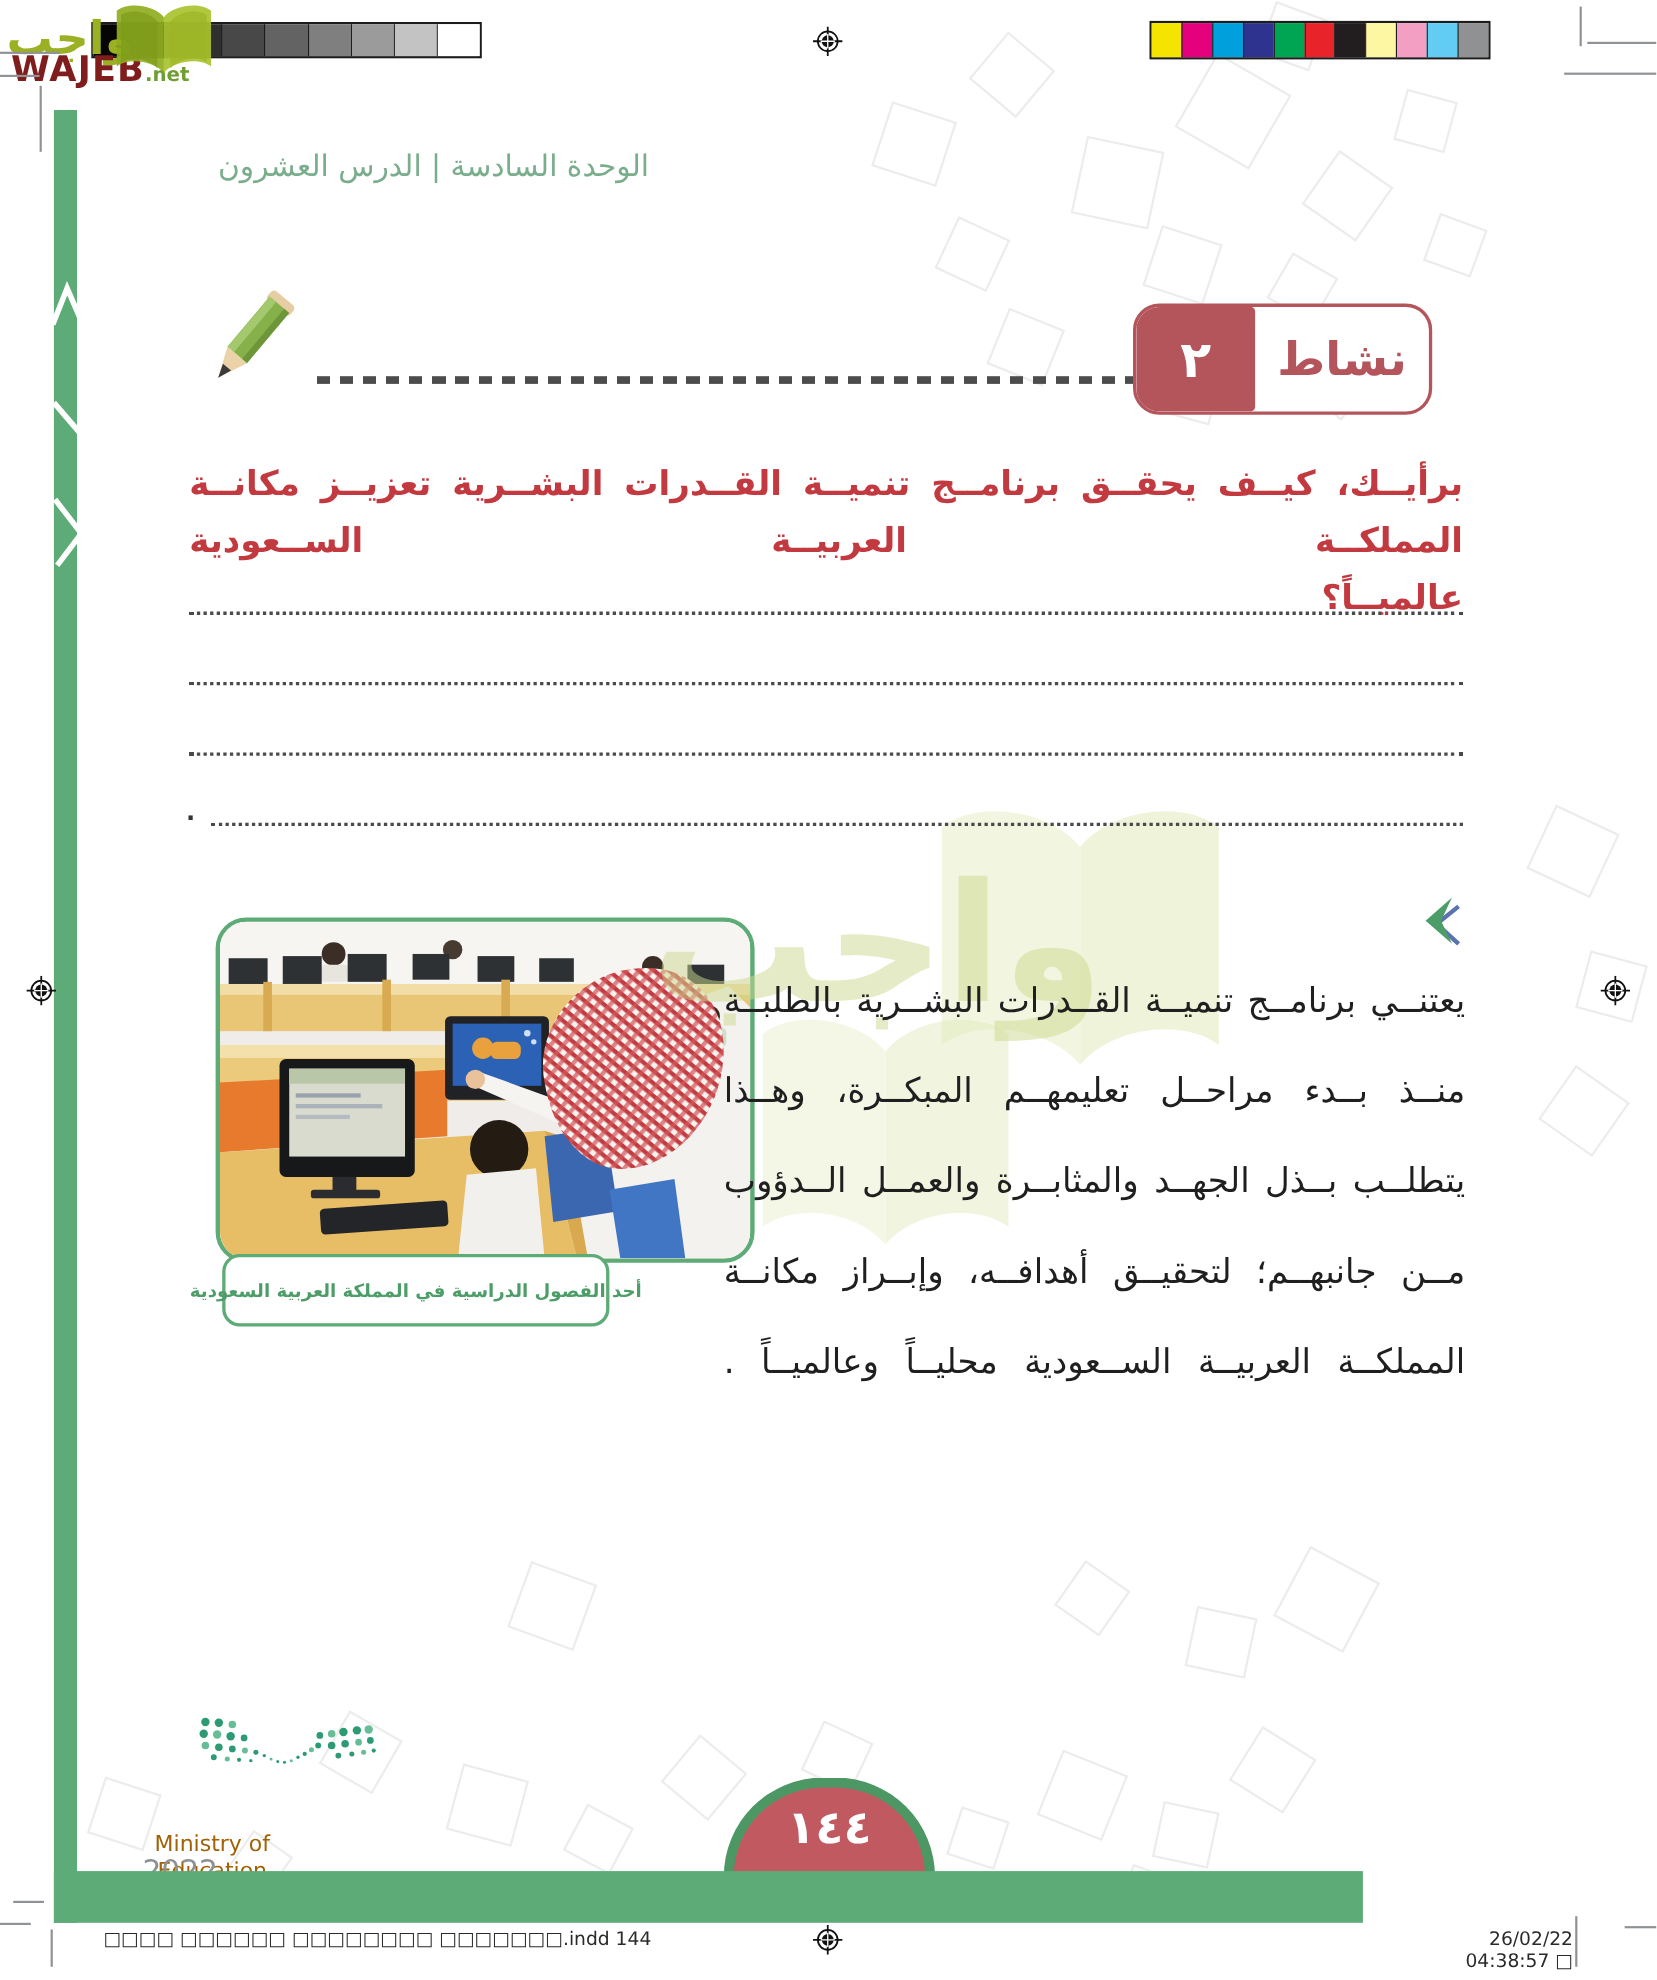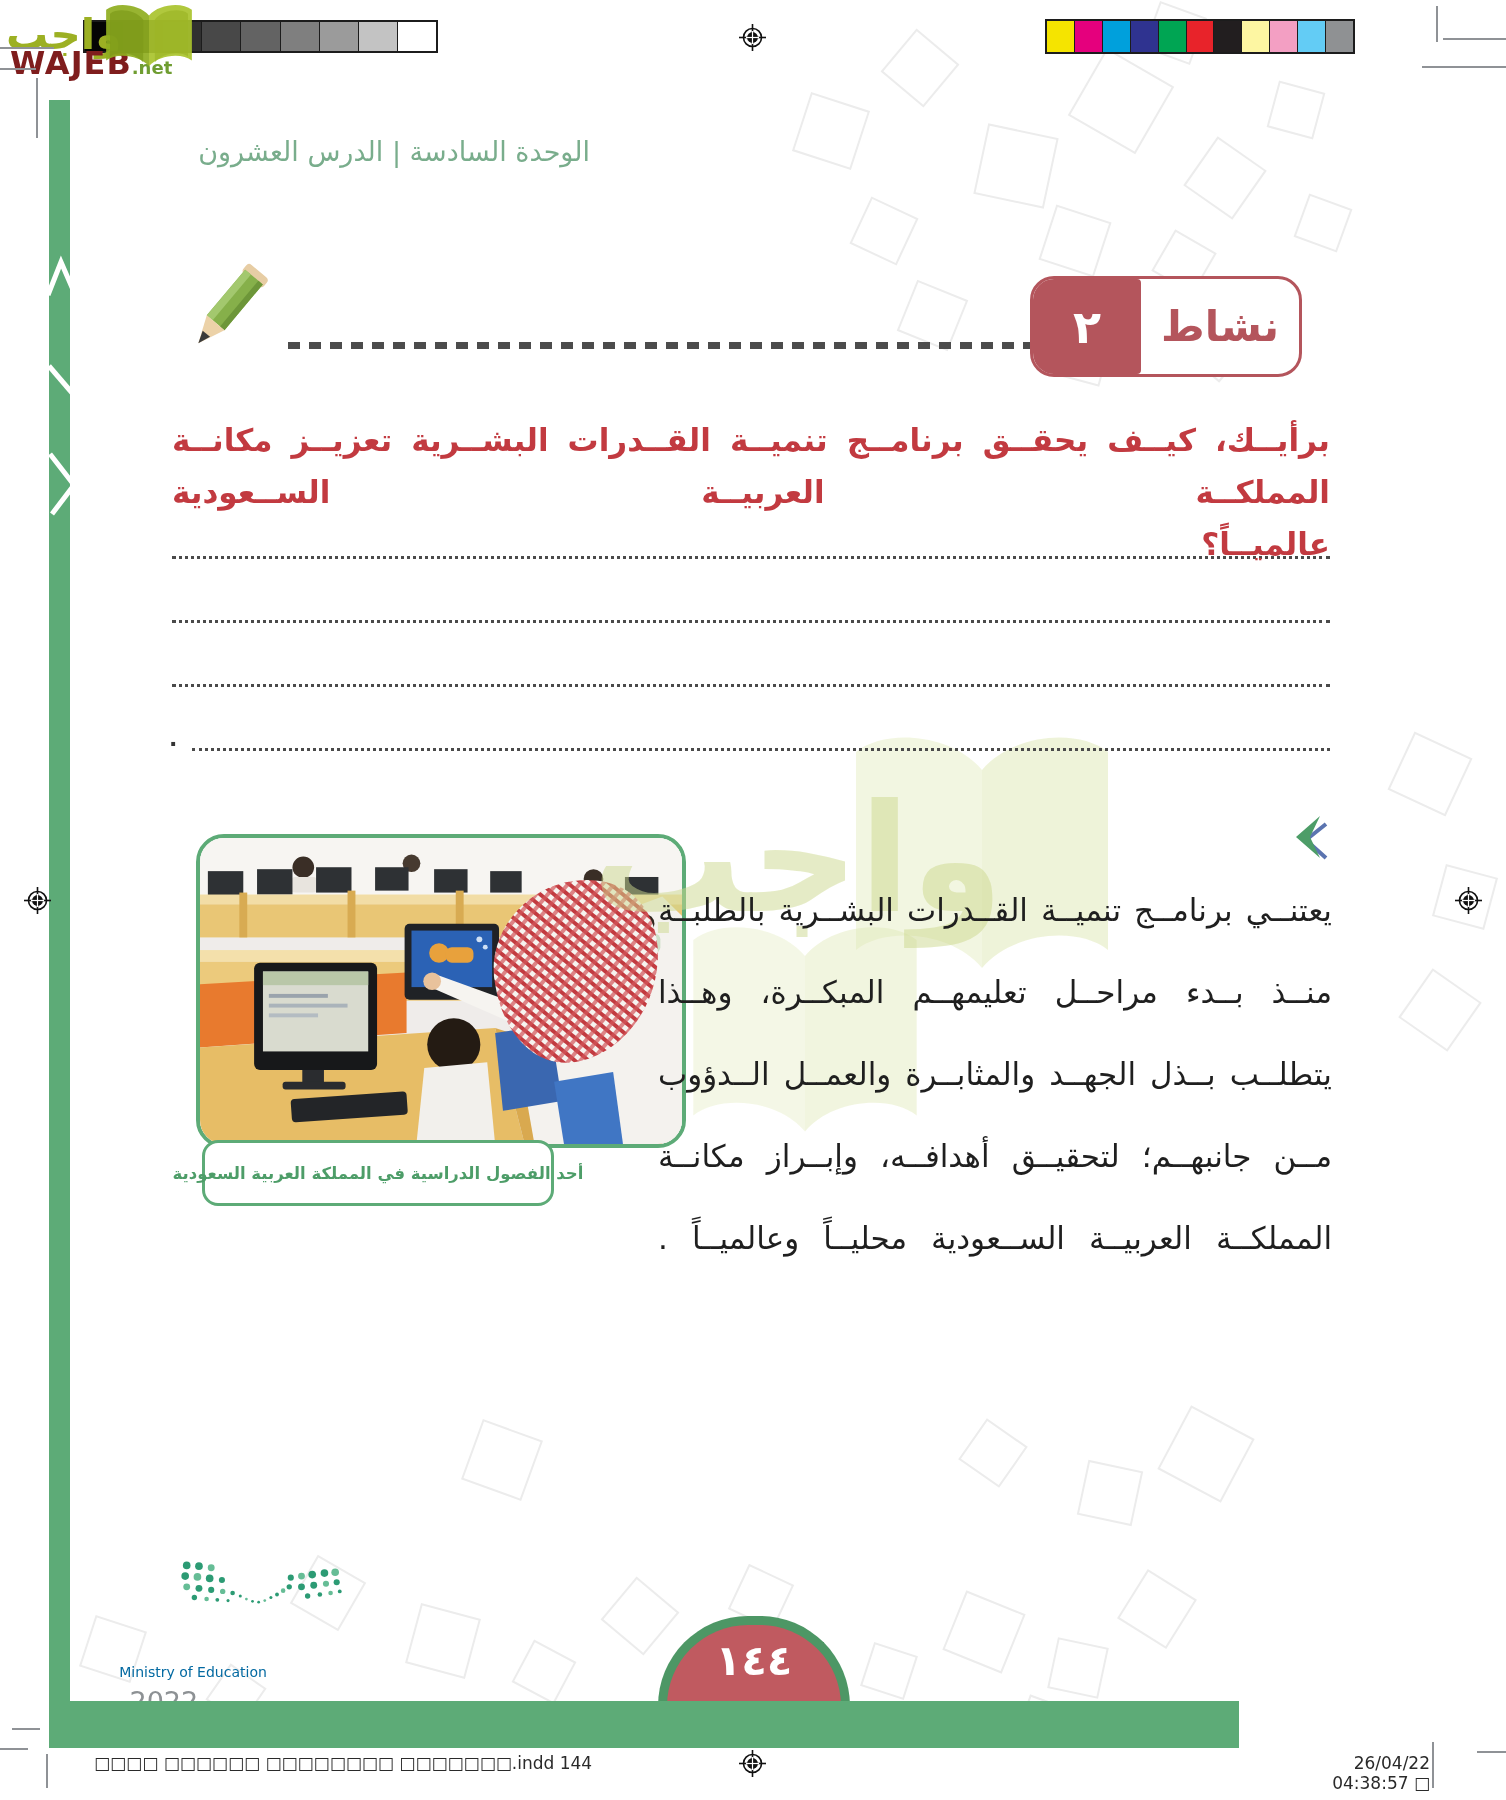--- a/index.html
+++ b/index.html
@@ -58,21 +58,21 @@
     border:3px solid #5dab77;border-radius:16px;display:flex;align-items:center;justify-content:center;
     color:#4d9d68;font-size:16.5px;font-weight:bold;direction:rtl;z-index:5;white-space:nowrap;padding:0 8px}
   
   .wm-book1{position:absolute;left:832px;top:716px;width:300px;height:300px;opacity:.5;z-index:1}
   .wm-book2{position:absolute;left:672px;top:896px;width:266px;height:290px;opacity:.42;z-index:3}
   .wm-ar{position:absolute;left:592px;top:772px;font-size:150px;font-weight:bold;color:#cdd98f;opacity:.5;z-index:3;direction:rtl}
   .wm-en{position:absolute;left:512px;top:916px;font-size:60px;font-weight:bold;color:#8d9499;opacity:.42;z-index:3;letter-spacing:2px}
   
   .ministry-dots{position:absolute;left:176px;top:1556px;width:176px;height:54px;z-index:2}
   .ministry-ar{position:absolute;left:100px;top:1626px;width:180px;font-size:30px;font-weight:bold;color:#3f9f85;direction:rtl;text-align:center;z-index:2}
-  .ministry-en{position:absolute;left:98px;top:1664px;width:190px;font-size:14px;color:#0369a1;text-align:center;z-index:2}
+  .ministry-en{position:absolute;left:98px;top:1664px;width:190px;font-size:20px;color:#a16207;text-align:center;z-index:2}
   .ministry-years{position:absolute;left:98px;top:1686px;width:150px;font-size:27px;color:#8d9194;text-align:center;z-index:2}
   .band{position:absolute;left:49px;top:1701px;width:1190px;height:47px;background:#5dab77;z-index:4}
   .dome{position:absolute;left:658px;top:1616px;width:192px;height:90px;background:#c05a60;
     border:9px solid #4d9765;border-bottom:none;border-radius:100px 100px 0 0;z-index:3}
   .dome-num{position:absolute;left:658px;top:1636px;width:192px;text-align:center;color:#fff;
     font-size:42px;font-weight:bold;z-index:5}
   .file-label{position:absolute;left:94px;top:1753px;font-size:17px;color:#2a2a2a;z-index:6;direction:ltr}
   .print-dt{position:absolute;left:1280px;top:1753px;width:150px;font-size:17px;color:#2a2a2a;text-align:right;z-index:6}
 </style>
 </head>
@@ -325,21 +325,21 @@
     </g>
   </svg>
   <div class="ministry-en">Ministry of Education</div>
   <div class="ministry-years">2022 - 1444</div>
 
   <div class="dome"></div>
   <div class="band"></div>
   <div class="dome-num">١٤٤</div>
 
   <div class="file-label">□□□□ □□□□□□ □□□□□□□□ □□□□□□□.indd   144</div>
-  <div class="print-dt">26/04/22   04:38:57 □</div>
+  <div class="print-dt">26/02/22   04:38:57 □</div>
 <div class="crosshair" style="left: 739px; top: 24px;"><svg viewBox="0 0 27 27" width="27" height="27">
         <circle cx="13.5" cy="13.5" r="9" fill="none" stroke="#111" stroke-width="1.6"></circle>
         <circle cx="13.5" cy="13.5" r="5.4" fill="#111"></circle>
         <line x1="13.5" y1="0" x2="13.5" y2="27" stroke="#111" stroke-width="1.6"></line>
         <line x1="0" y1="13.5" x2="27" y2="13.5" stroke="#111" stroke-width="1.6"></line>
         <line x1="13.5" y1="7" x2="13.5" y2="20" stroke="#fff" stroke-width="1.2"></line>
         <line x1="7" y1="13.5" x2="20" y2="13.5" stroke="#fff" stroke-width="1.2"></line>
       </svg></div>
     <div class="crosshair" style="left: 24px; top: 887px;"><svg viewBox="0 0 27 27" width="27" height="27">
         <circle cx="13.5" cy="13.5" r="9" fill="none" stroke="#111" stroke-width="1.6"></circle>

